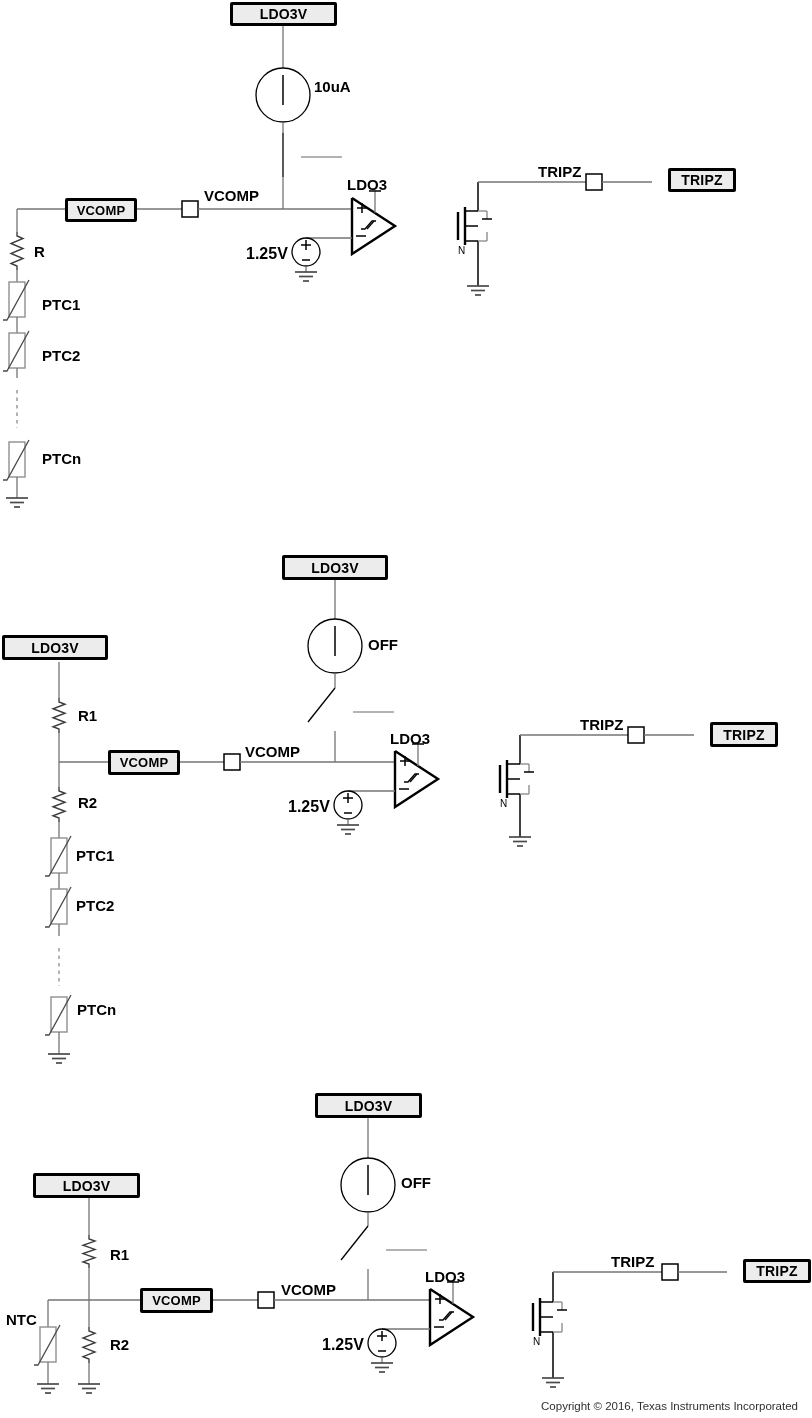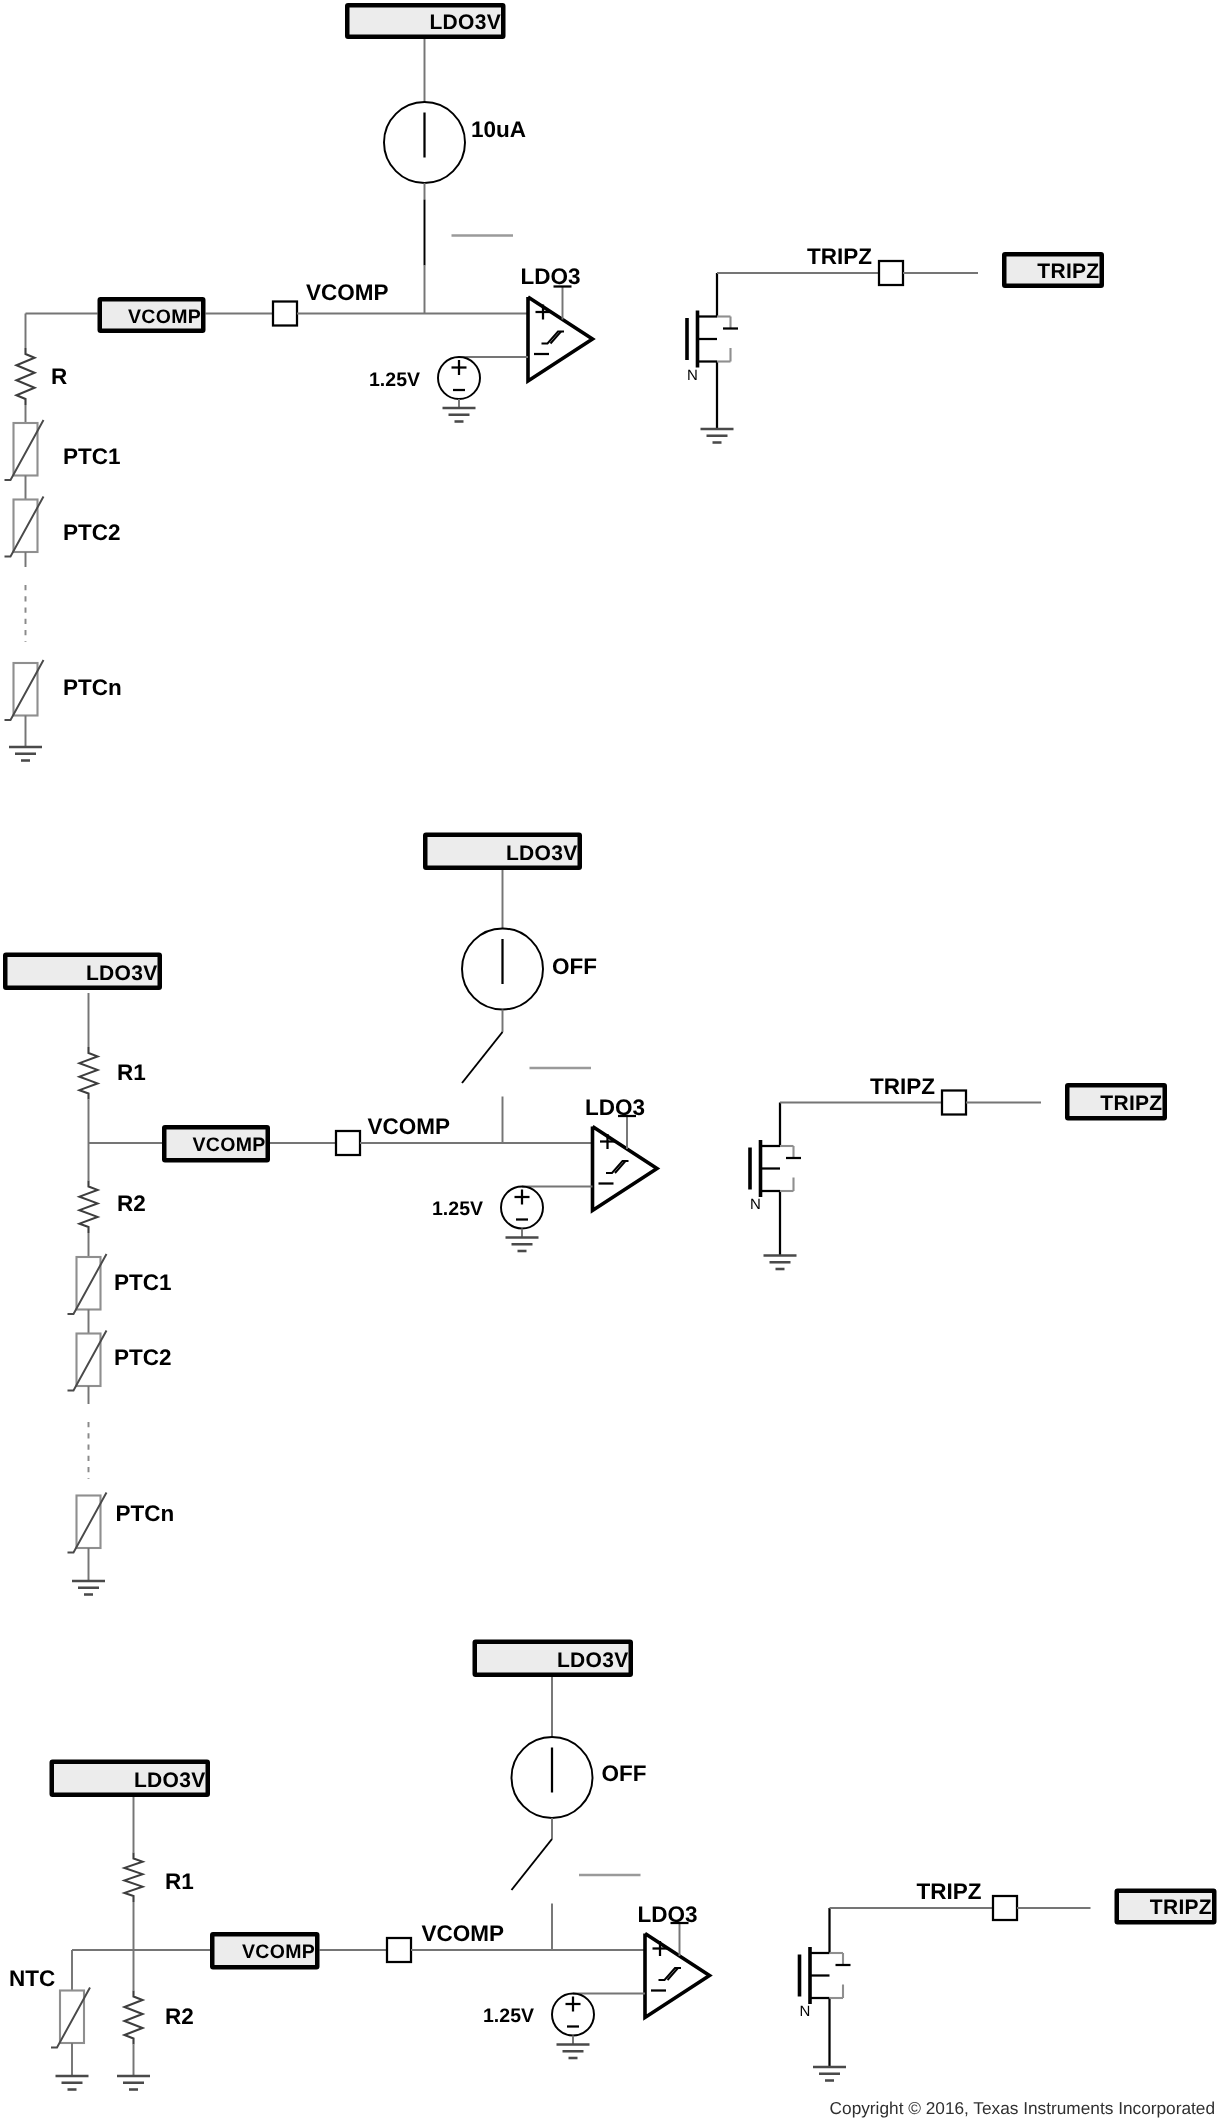--- a/index.html
+++ b/index.html
@@ -14,27 +14,27 @@
   .r{stroke:#3d3d3d;stroke-width:1.4px;}
   .trect{fill:#fff;stroke:#8f8f8f;stroke-width:1.4px;}
   .tdiag{stroke:#4a4a4a;stroke-width:1.3px;}
   .g{stroke:#4a4a4a;stroke-width:1.7px;}
   .gray{stroke:#8f8f8f;stroke-width:1.4px;}
   .tick{stroke:#9a9a9a;stroke-width:1.6px;}
   .dash{stroke:#8a8a8a;stroke-width:1.3px;stroke-dasharray:3.5 4;}
   .fill{fill:#000;stroke:none;}
   .pin{fill:#fff;stroke:#000;stroke-width:1.5px;}
   .term{position:absolute;box-sizing:border-box;border:3.5px solid #000;border-radius:2px;
-        background:#ececec;display:flex;align-items:center;justify-content:flex-end;
+        background:#ececec;display:flex;align-items:center;justify-content:center;
         font-weight:bold;font-size:14px;color:#000;letter-spacing:.2px;}
   .term.small{font-size:13px;}
   .lbl{position:absolute;font-weight:bold;font-size:15px;color:#000;white-space:nowrap;}
-  .lbl.vref{font-size:13px;text-align:right;width:34px;}
+  .lbl.vref{font-size:16px;text-align:right;width:34px;}
   .lbl.tiny{font-weight:normal;font-size:10px;}
-  #copyright{position:absolute;top:1400px;right:2px;font-size:11.5px;font-weight:normal;color:#303030;}
+  #copyright{position:absolute;top:1400px;right:14px;font-size:11.5px;font-weight:normal;color:#303030;}
 </style>
 </head>
 <body>
 
 <div id="canvas">
   <svg id="wires" width="812" height="1418">
       <line x1="283" y1="26" x2="283" y2="68" class="w"></line>
       <circle cx="283" cy="95" r="27" class="k1"></circle>
       <line x1="283" y1="75" x2="283" y2="105" class="k"></line>
       <polygon points="278,103 288,103 283,114" class="fill"></polygon>

